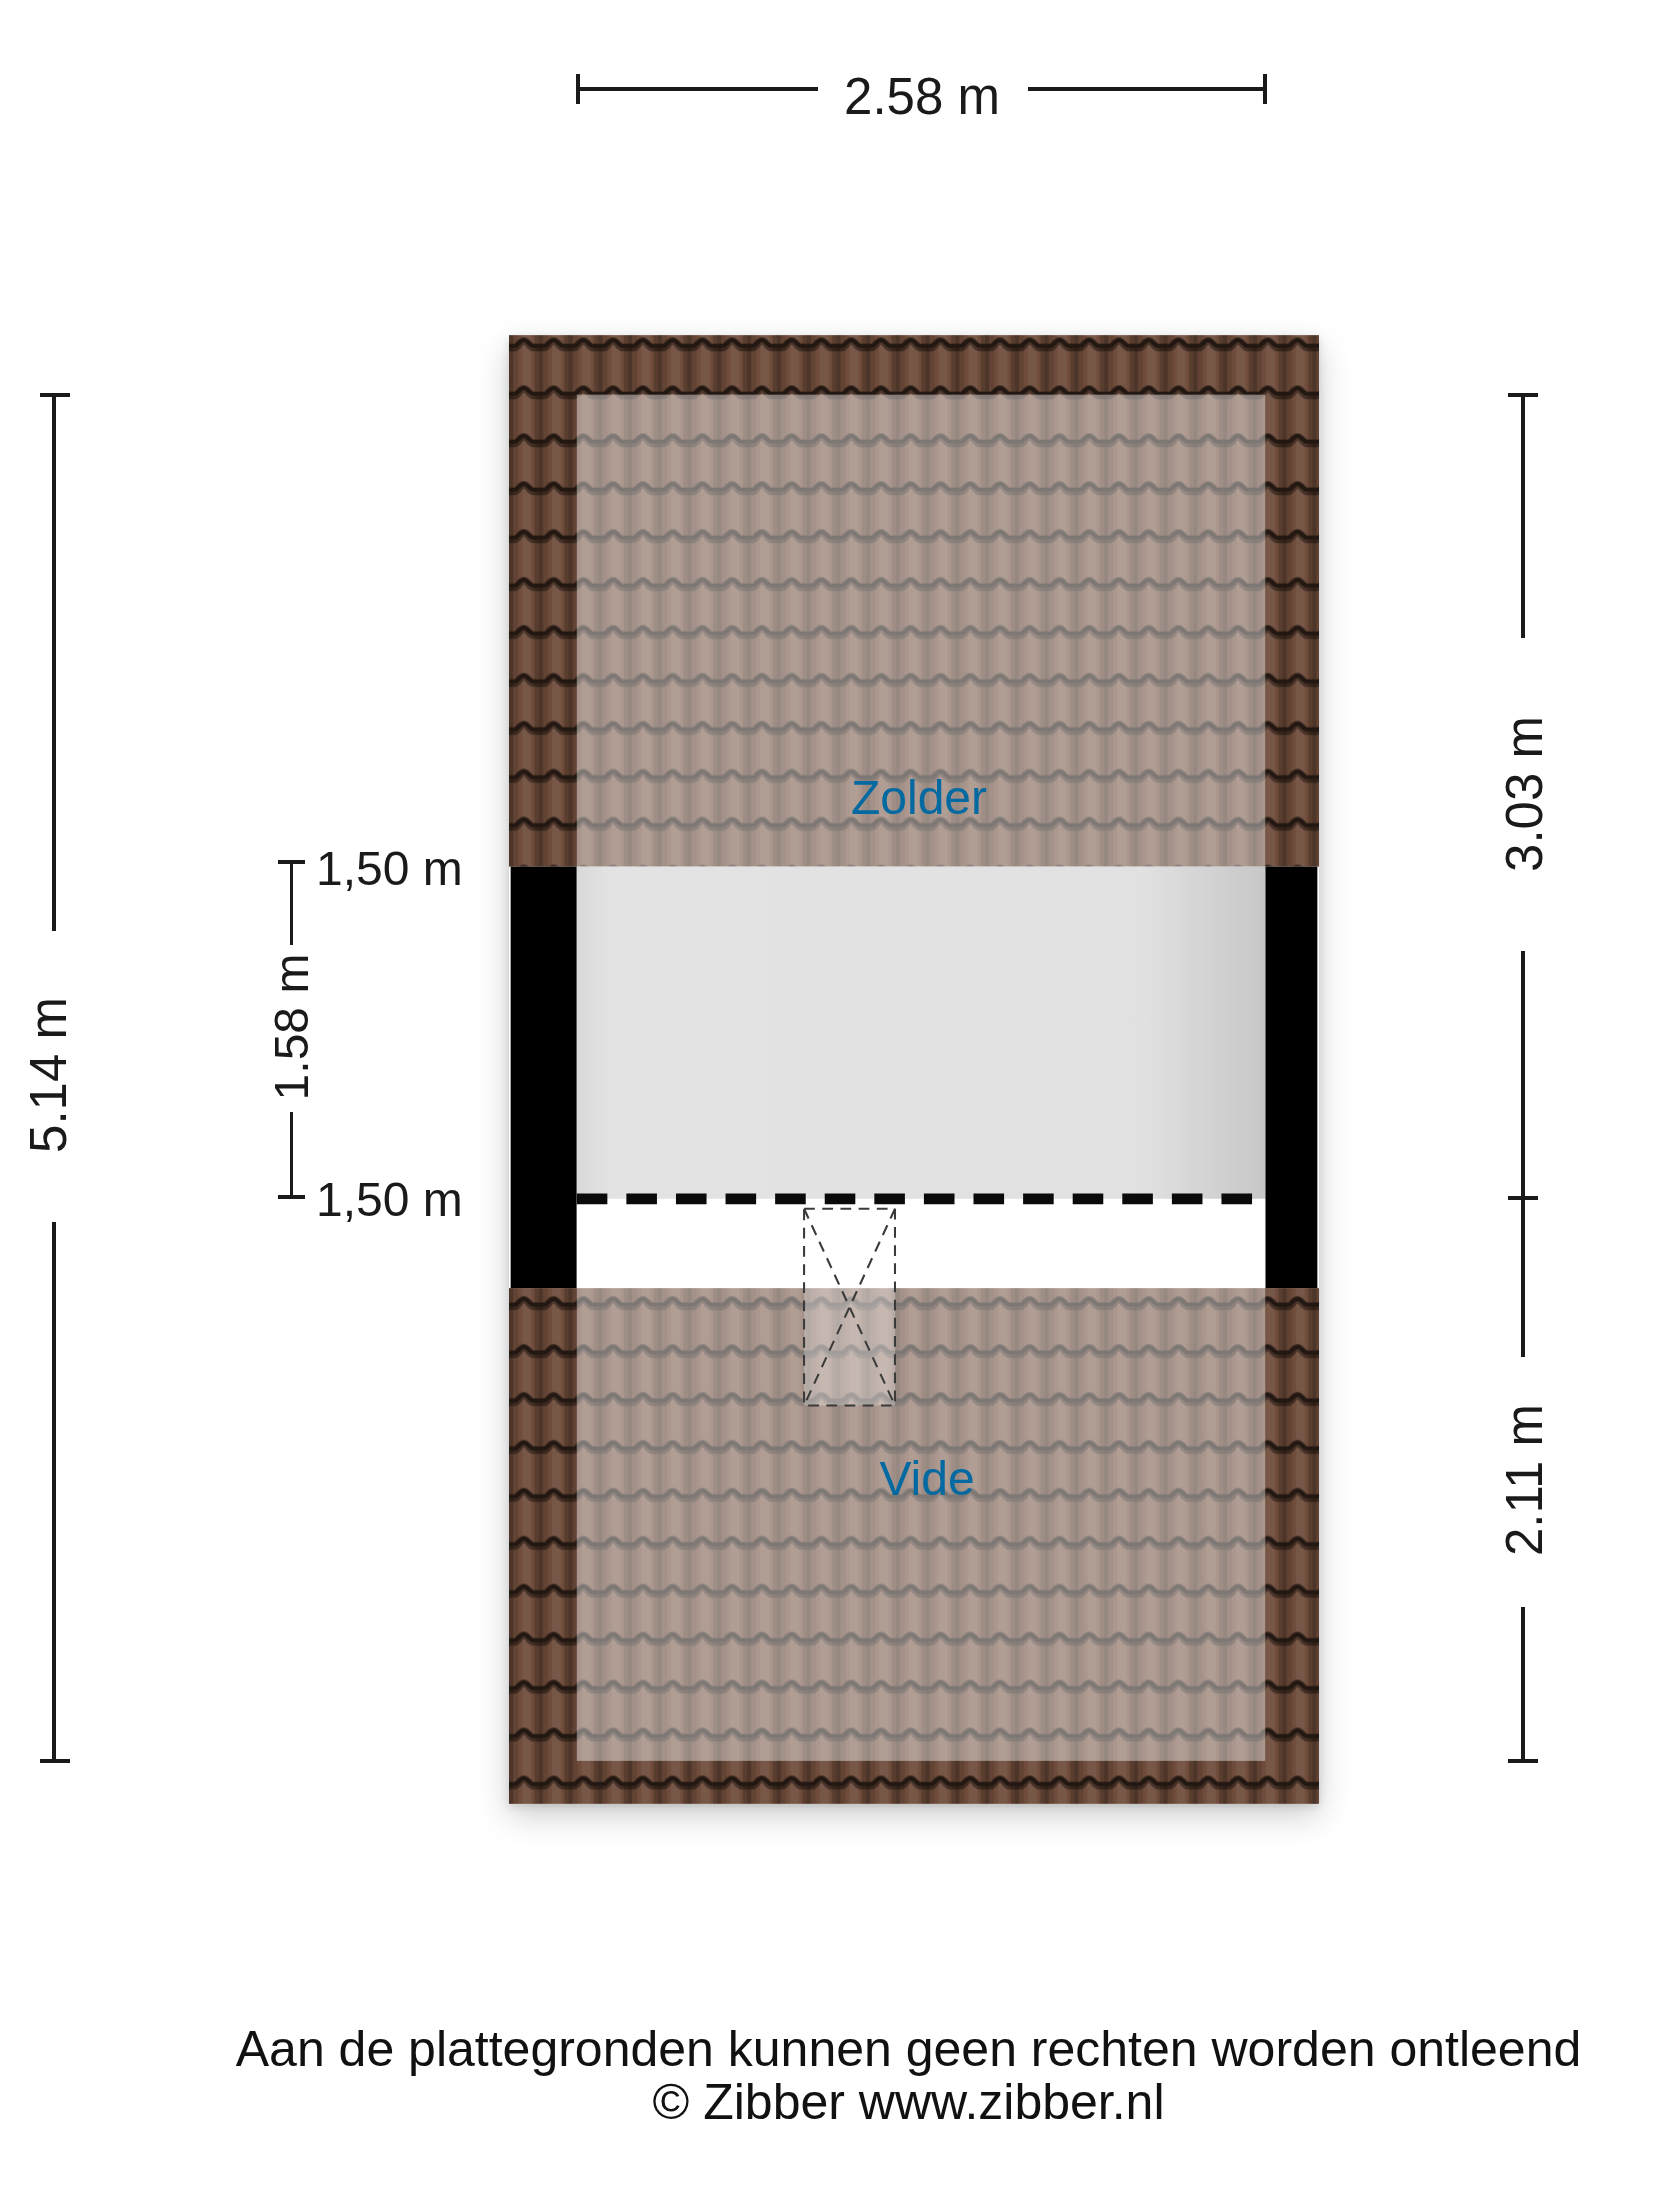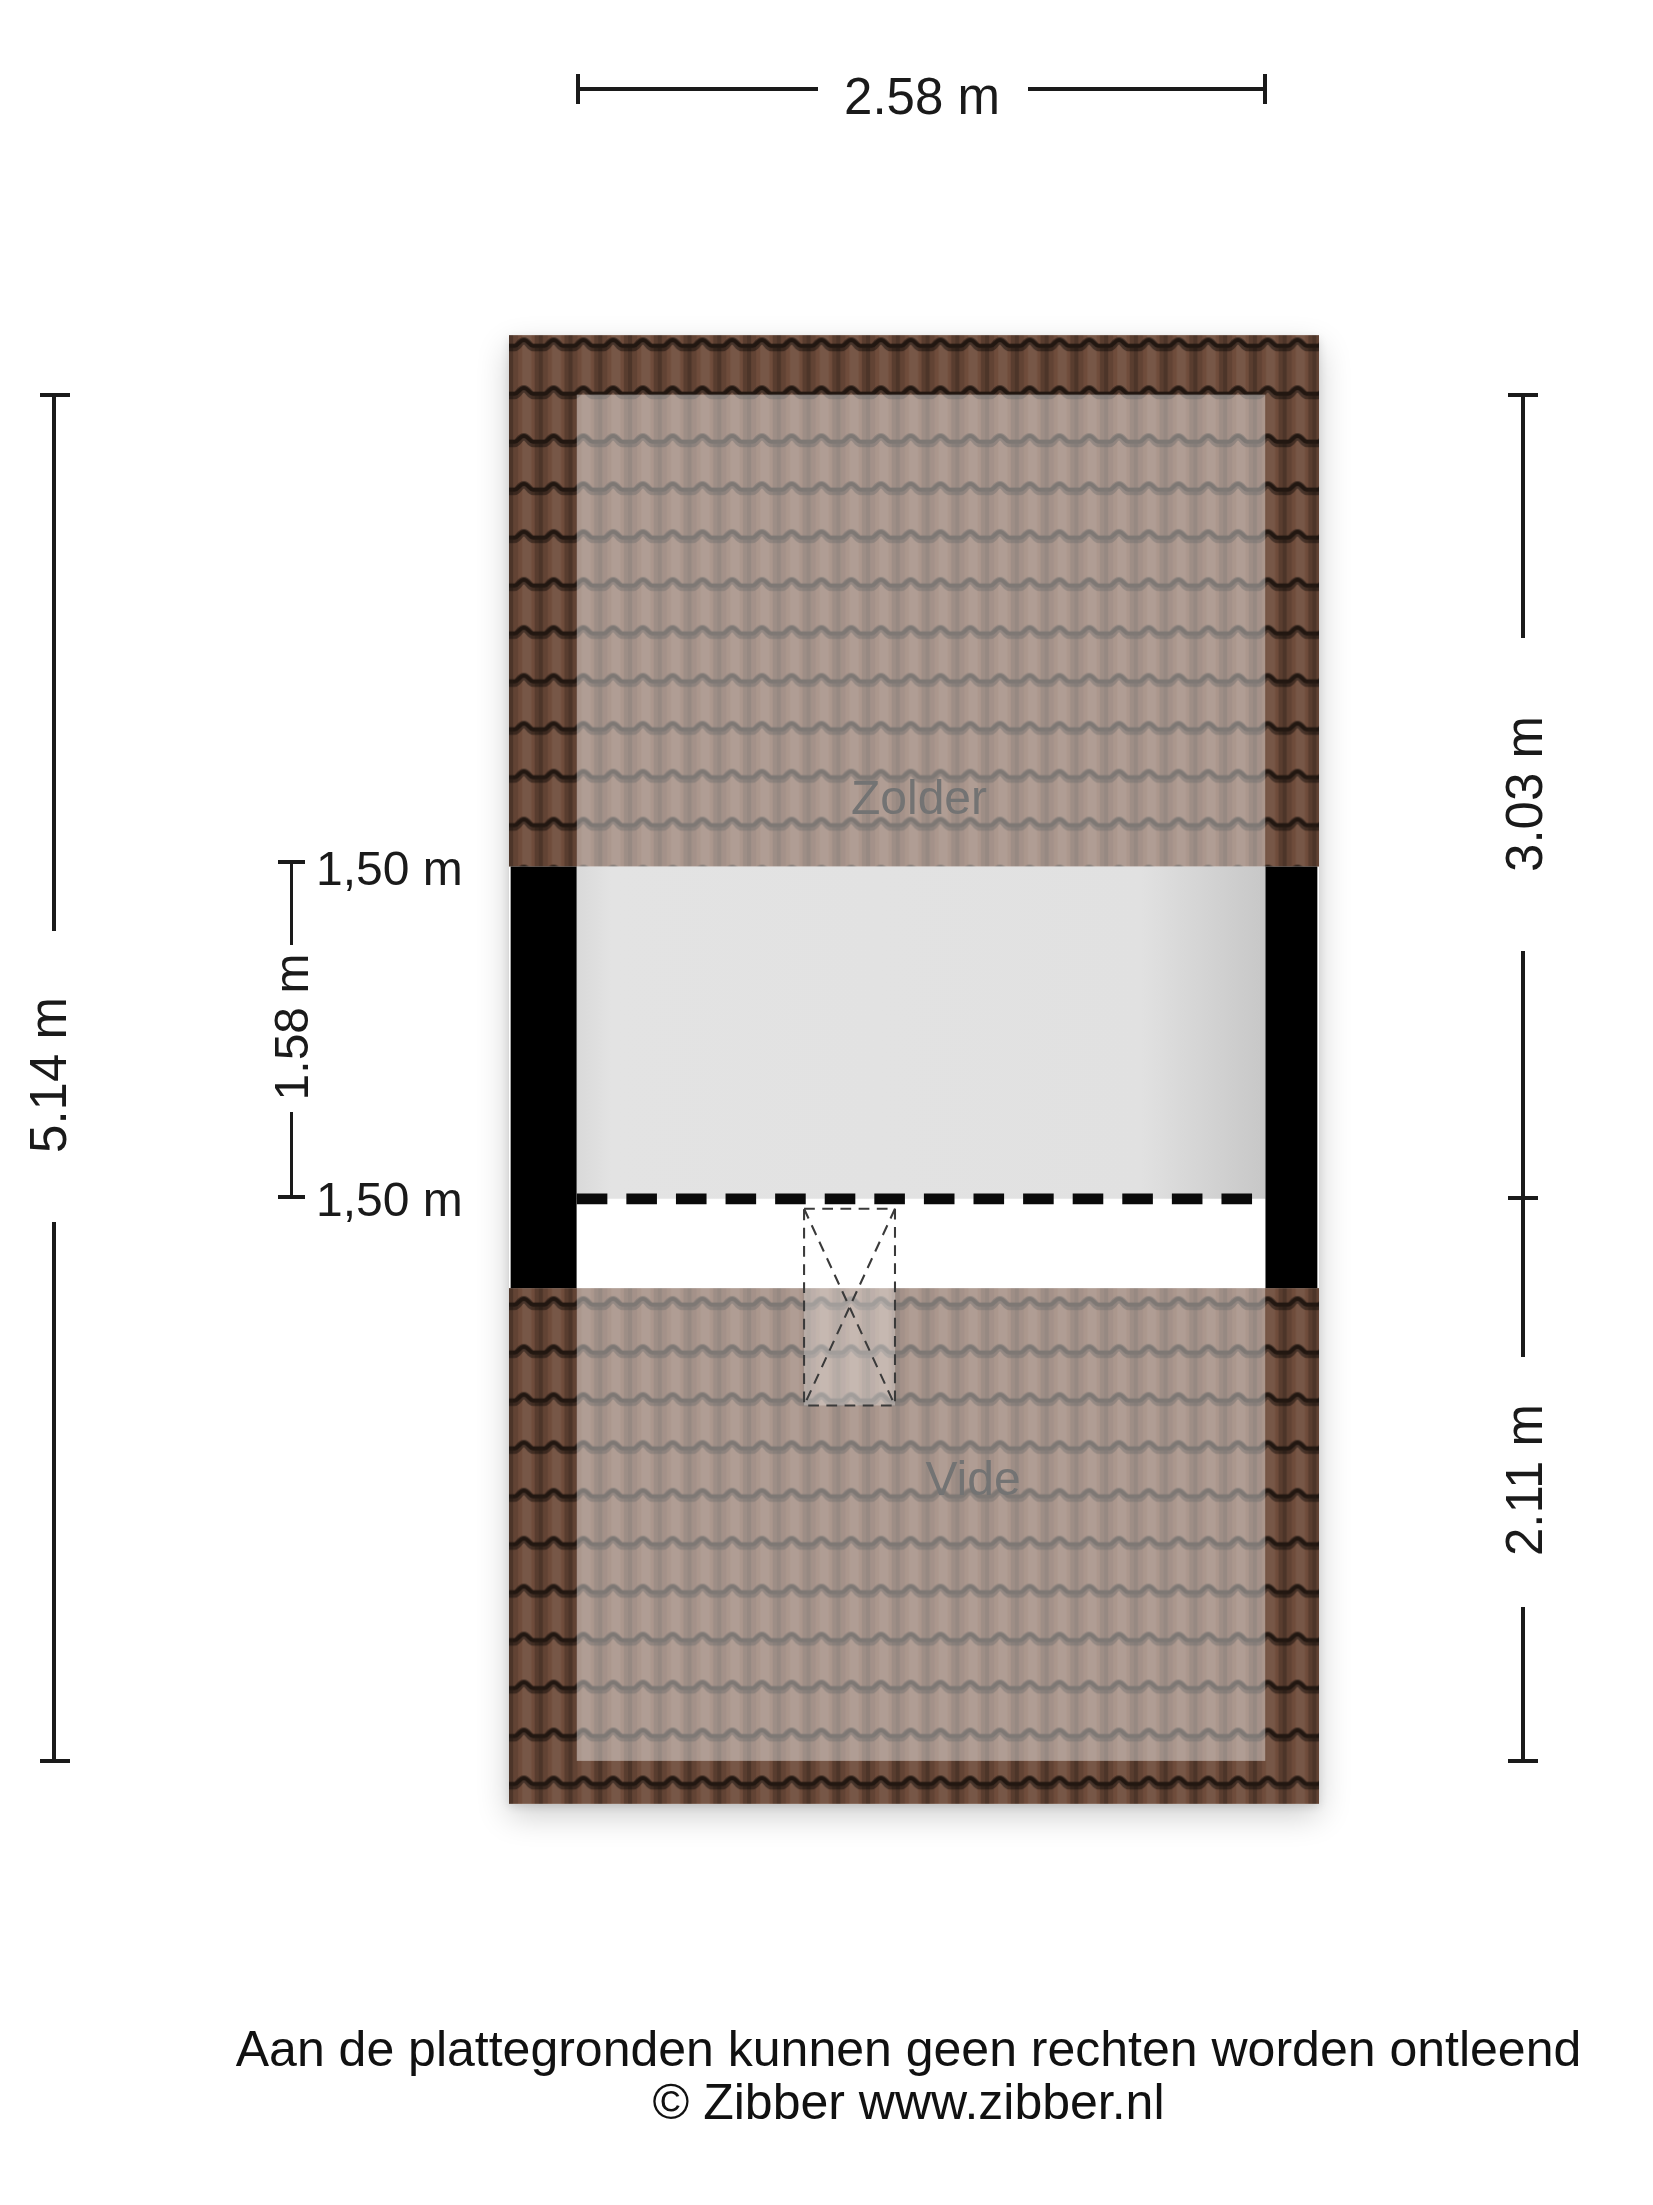--- a/index.html
+++ b/index.html
@@ -4,21 +4,21 @@
 <style>
   html,body{margin:0;padding:0;background:#ffffff;}
   body{width:1654px;height:2205px;position:relative;overflow:hidden;
        font-family:"Liberation Sans","DejaVu Sans",sans-serif;color:#1a1a1a;}
   .abs{position:absolute;}
   
   .plan-wrap{left:509px;top:335px;width:810px;height:1469px;
              box-shadow:0 11.6px 31px rgba(0,0,0,.20),0 3.3px 8.3px rgba(0,0,0,.12);}
   .plan-wrap svg{display:block;}
   
-  .room-label{transform:translate(-50%,-50%);font-size:48px;color:#737373;white-space:nowrap;}
+  .room-label{transform:translate(-50%,-50%);font-size:48px;color:#0369a1;white-space:nowrap;}
   
   .dline{background:#1a1a1a;}
   .dim-label{transform:translate(-50%,-50%);font-size:51px;white-space:nowrap;}
   .dim-label.rot{transform:translate(-50%,-50%) rotate(-90deg);}
   .small-label{font-size:48px;white-space:nowrap;transform:translateY(-50%);}
   .small-label.rot{transform:translate(-50%,-50%) rotate(-90deg);}
   
   .footer{left:148px;top:2023px;width:1521px;text-align:center;
           font-size:50px;line-height:53px;color:#111;}
 </style>
@@ -62,21 +62,21 @@
 
       <g stroke="#3a3a3a" stroke-width="2.5" stroke-dasharray="13 9" fill="none">
         <rect x="357" y="1057" width="110" height="238" fill="rgba(255,255,255,0.28)"></rect>
         <line x1="357" y1="1057" x2="467" y2="1295"></line>
         <line x1="467" y1="1057" x2="357" y2="1295"></line>
       </g>
     </svg>
   </div>
 
   <div class="abs room-label" style="left:919px;top:797px;">Zolder</div>
-  <div class="abs room-label" style="left:973px;top:1478px;">Vide</div>
+  <div class="abs room-label" style="left:927px;top:1478px;">Vide</div>
 
   <div class="abs dline" style="left:576px;top:74px;width:4.1px;height:30px;"></div>
   <div class="abs dline" style="left:577px;top:87px;width:241px;height:4.1px;"></div>
   <div class="abs dim-label" style="left:922px;top:88px;margin-top:8px;">2.58 m</div>
   <div class="abs dline" style="left:1028px;top:87px;width:237px;height:4.1px;"></div>
   <div class="abs dline" style="left:1263px;top:74px;width:4.1px;height:30px;"></div>
 
   <div class="abs dline" style="left:40px;top:393px;width:30px;height:4.1px;"></div>
   <div class="abs dline" style="left:52px;top:394px;width:4.1px;height:537px;"></div>
   <div class="abs dim-label rot" style="left:48px;top:1075px;">5.14 m</div>

